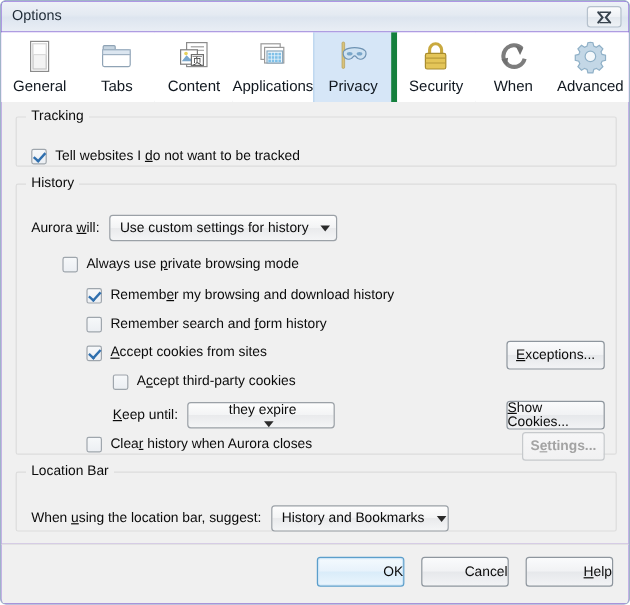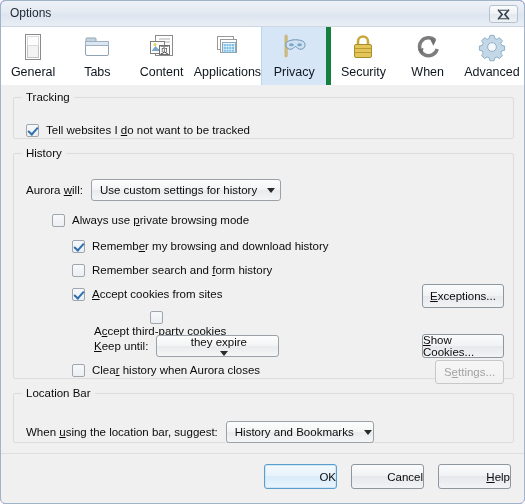--- a/index.html
+++ b/index.html
@@ -400,21 +400,21 @@
 
       <div class="row" style="left:58px; top:128px;">
         <span class="cb checked"></span>
         <span class="lbl"><span></span><u>A</u><span>ccept cookies from sites</span></span>
       </div>
 
       <div class="btn" style="position:absolute; left:408px; top:125px; width:82px;">
         <span><span></span><u>E</u><span>xceptions...</span></span>
       </div>
 
-      <div class="row" style="left:80px; top:152px;flex-direction:column;">
+      <div class="row" style="left:80px; top:152px;">
         <span class="cb"></span>
         <span class="lbl"><span>A</span><u>c</u><span>cept third-party cookies</span></span>
       </div>
 
       <div class="row" style="left:80px; top:176px;">
         <span class="lbl" style="margin-right:8px;"><span></span><u>K</u><span>eep until:</span></span>
         <span class="dd" style="width:123px;flex-direction:column;">
           <span class="ddtext">they expire</span>
           <span class="arr"></span>
         </span>
@@ -422,21 +422,21 @@
 
       <div class="btn" style="position:absolute; left:408px; top:175px; width:82px;">
         <span><span></span><u>S</u><span>how Cookies...</span></span>
       </div>
 
       <div class="row" style="left:58px; top:204px;">
         <span class="cb"></span>
         <span class="lbl"><span>Clea</span><u>r</u><span> history when Aurora closes</span></span>
       </div>
 
-      <div class="btn disabled" style="position:absolute; left:421px; top:201px; width:69px;">
+      <div class="btn disabled" style="position:absolute; left:421px; top:201px; width:69px;font-weight:bold;">
         <span><span>S</span><u>e</u><span>ttings...</span></span>
       </div>
     </fieldset>
 
     <fieldset class="group" style="left:12px; top:302px; width:501px; height:56px;">
       <legend>Location Bar</legend>
       <div class="row" style="left:12px; top:22px;">
         <span class="lbl" style="margin-right:8px;"><span>When </span><u>u</u><span>sing the location bar, suggest:</span></span>
         <span class="dd" style="width:148px;">
           <span class="ddtext">History and Bookmarks</span>

